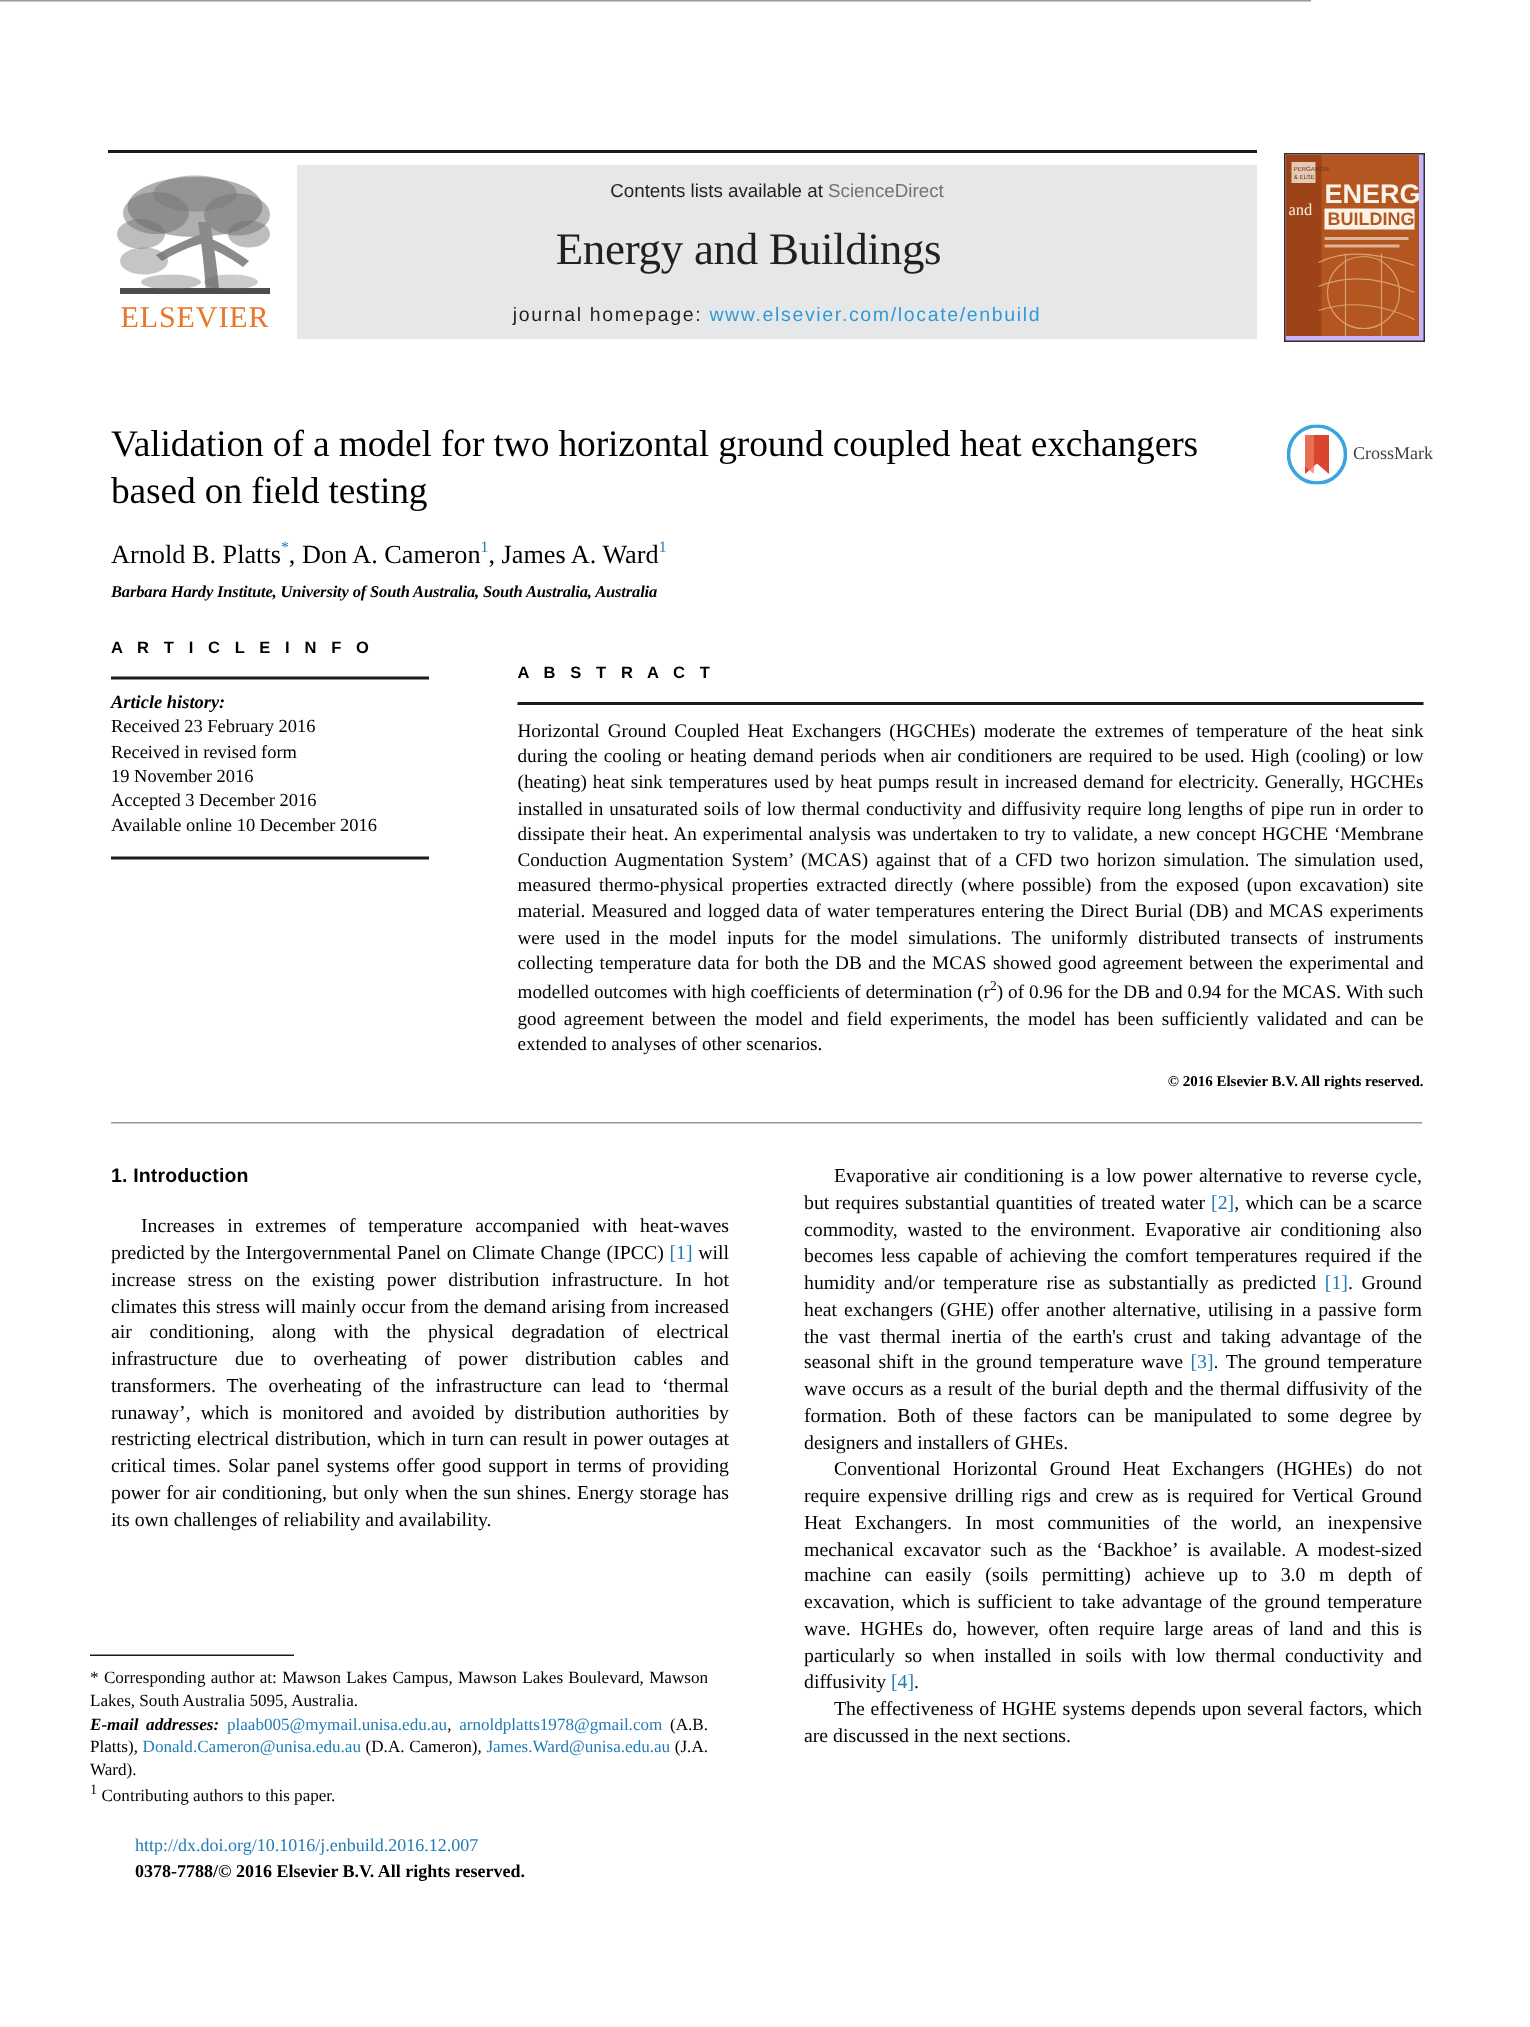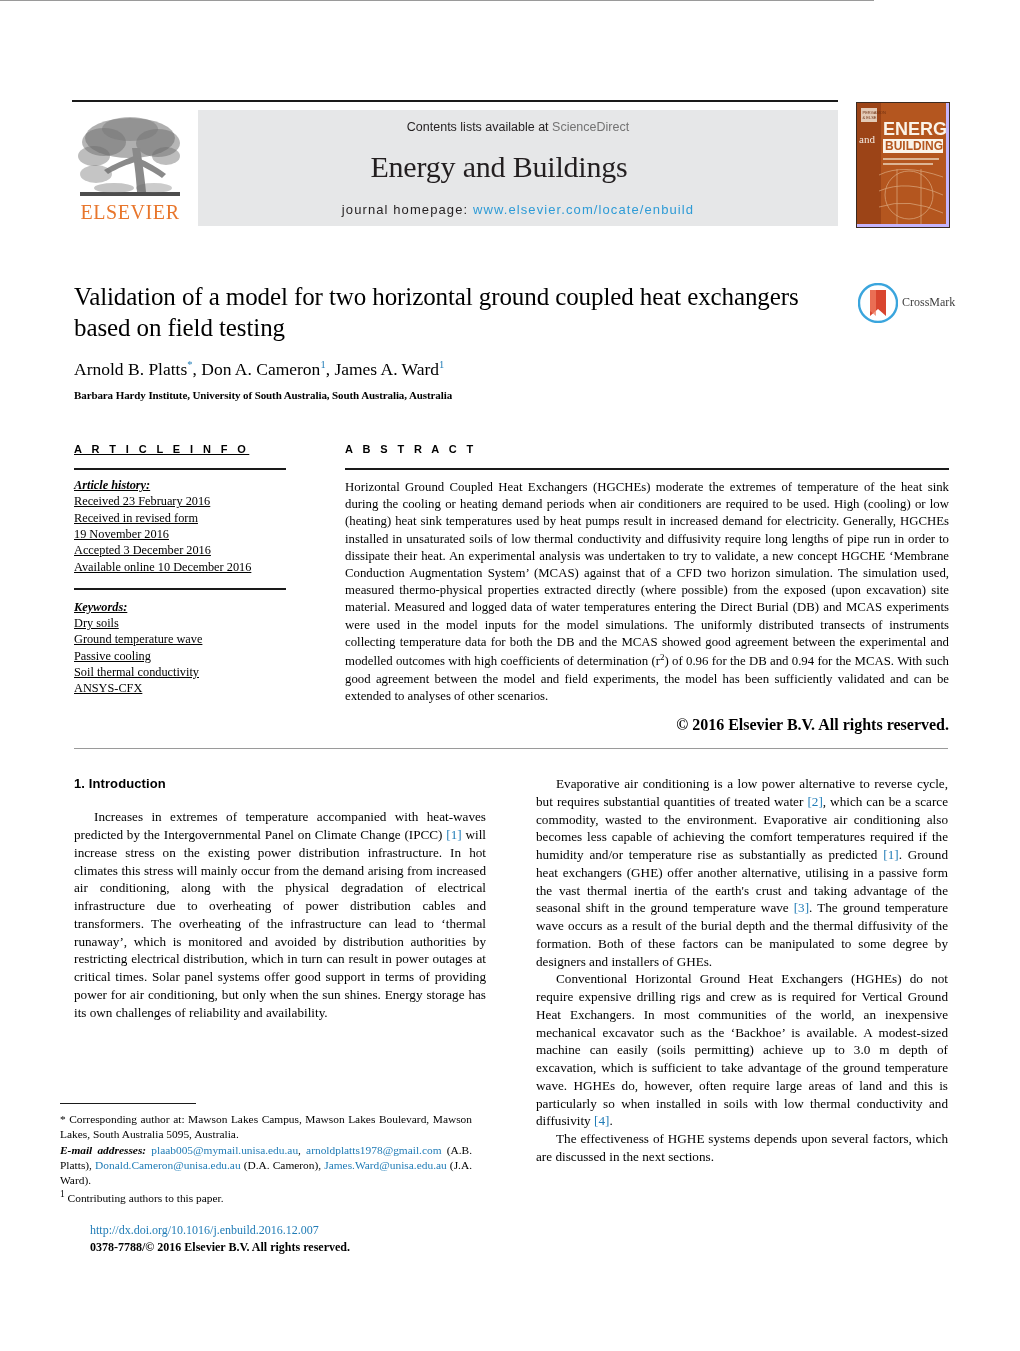--- a/index.html
+++ b/index.html
@@ -142,20 +142,21 @@
     color: #000;
   }
   .authors sup {
     font-size: 10.5px;
     color: #1f7bb6;
     vertical-align: super;
   }
   .affiliation {
     margin-top: 9px;
     font-family: "Liberation Serif", serif;
+    font-style: italic;
     font-weight: bold;
     font-size: 11px;
     color: #000;
     letter-spacing: -0.1px;
   }
 
   .crossmark {
     position: absolute;
     left: 858px;
     top: 283px;
@@ -175,23 +176,22 @@
     font-family: "Liberation Sans", sans-serif;
     font-size: 11px;
     font-weight: bold;
     letter-spacing: 3.4px;
     color: #000;
   }
 
   .info-col {
     position: absolute;
     left: 74px;
-    top: 443px;
+    top: 426px;
     width: 212px;
-    text-decoration: underline;
   }
   .info-rule {
     width: 212px;
     height: 2px;
     background: #1a1a1a;
     margin-top: 13px;
   }
   .info-rule.thin { height: 1.5px; }
   .info-body {
     margin-top: 7px;
@@ -225,21 +225,21 @@
     line-height: 1.345;
     text-align: justify;
     color: #000;
     hyphens: none;
   }
   .abstract-body sup { font-size: 9px; vertical-align: super; }
   .copyright {
     margin-top: 11px;
     text-align: right;
     font-family: "Liberation Serif", serif;
-    font-size: 16px;
+    font-size: 10px;
     font-weight: bold;
     color: #000;
   }
 
   .rule-bottom {
     position: absolute;
     left: 74px; top: 748px; width: 874px; height: 1px; background: #9a9a9a;
   }
 
   
@@ -401,28 +401,20 @@
     <div class="info-rule"></div>
     <div class="info-body">
       <div class="lead">Article history:</div>
       <div>Received 23 February 2016</div>
       <div>Received in revised form</div>
       <div>19 November 2016</div>
       <div>Accepted 3 December 2016</div>
       <div>Available online 10 December 2016</div>
     </div>
     <div class="info-rule thin"></div>
-    <div class="info-body kw-block">
-      <div class="lead">Keywords:</div>
-      <div>Dry soils</div>
-      <div>Ground temperature wave</div>
-      <div>Passive cooling</div>
-      <div>Soil thermal conductivity</div>
-      <div>ANSYS-CFX</div>
-    </div>
   </div>
 
   <div class="abstract-col">
     <div class="section-head">A B S T R A C T</div>
     <div class="abs-rule"></div>
     <div class="abstract-body">Horizontal Ground Coupled Heat Exchangers (HGCHEs) moderate the extremes of temperature of the heat sink during the cooling or heating demand periods when air conditioners are required to be used. High (cooling) or low (heating) heat sink temperatures used by heat pumps result in increased demand for electricity. Generally, HGCHEs installed in unsaturated soils of low thermal conductivity and diffusivity require long lengths of pipe run in order to dissipate their heat. An experimental analysis was undertaken to try to validate, a new concept HGCHE ‘Membrane Conduction Augmentation System’ (MCAS) against that of a CFD two horizon simulation. The simulation used, measured thermo-physical properties extracted directly (where possible) from the exposed (upon excavation) site material. Measured and logged data of water temperatures entering the Direct Burial (DB) and MCAS experiments were used in the model inputs for the model simulations. The uniformly distributed transects of instruments collecting temperature data for both the DB and the MCAS showed good agreement between the experimental and modelled outcomes with high coefficients of determination (r<sup>2</sup>) of 0.96 for the DB and 0.94 for the MCAS. With such good agreement between the model and field experiments, the model has been sufficiently validated and can be extended to analyses of other scenarios.</div>
     <div class="copyright">© 2016 Elsevier B.V. All rights reserved.</div>
   </div>
 
   <div class="rule-bottom"></div>

